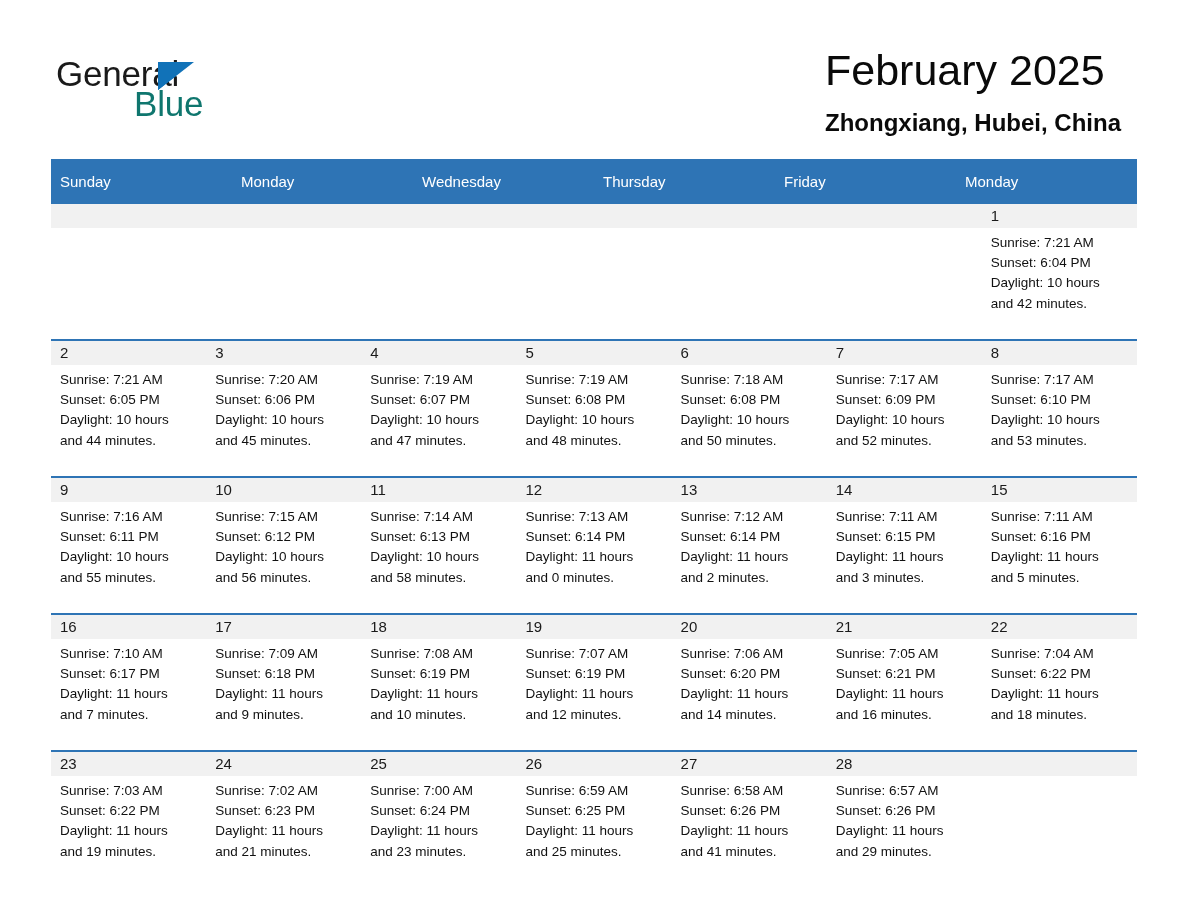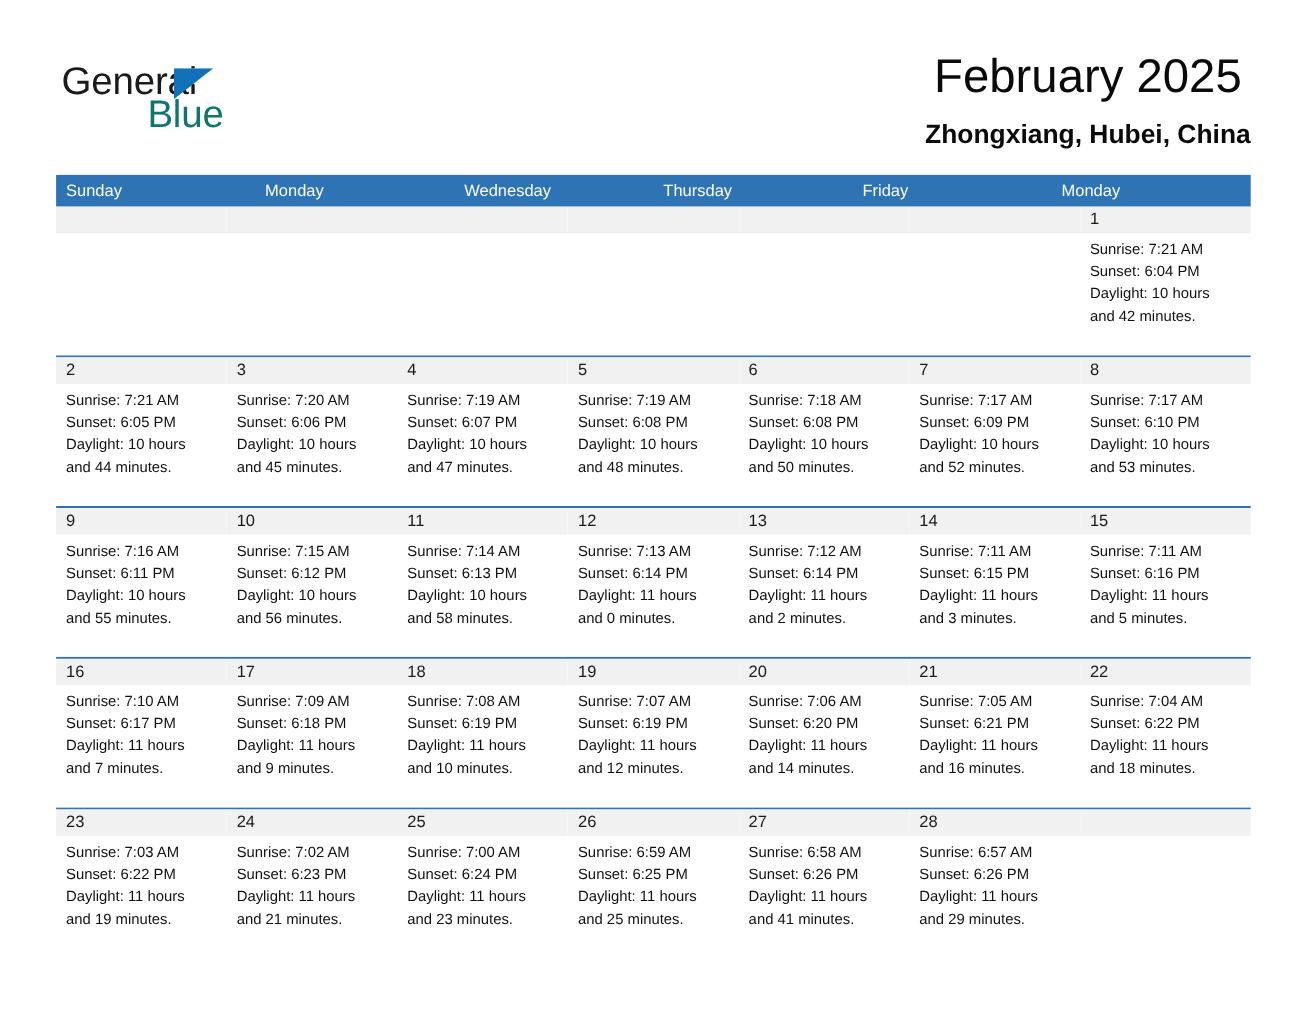--- a/index.html
+++ b/index.html
@@ -60,23 +60,23 @@
     left: 78px;
     top: 30px;
     font-size: 35px;
     line-height: 40px;
     letter-spacing: -0.2px;
     color: #0f766e;
     font-family: "Liberation Sans", sans-serif;
   }
   .title-block {
     position: absolute;
-    right: 0px;
+    right: 16px;
     top: 0px;
-    text-align: center;
+    text-align: left;
   }
   .cal-title {
     font-size: 43px;
     line-height: 52px;
     font-weight: normal;
     color: #0a0a0a;
     letter-spacing: 0px;
     white-space: nowrap;
   }
   .cal-subtitle {
@@ -91,21 +91,22 @@
   
   .calendar {
     position: absolute;
     left: 51px;
     top: 159px;
     width: 1086px;
   }
   .weekday-row {
     display: flex;
     background: #2e74b5;
-    height: 29px;
+    height: 45px;
+    align-items: center;
   }
   .weekday {
     flex: 1 1 0;
     color: #ffffff;
     font-size: 15px;
     line-height: 29px;
     padding-left: 9px;
     box-sizing: border-box;
     white-space: nowrap;
     overflow: hidden;

